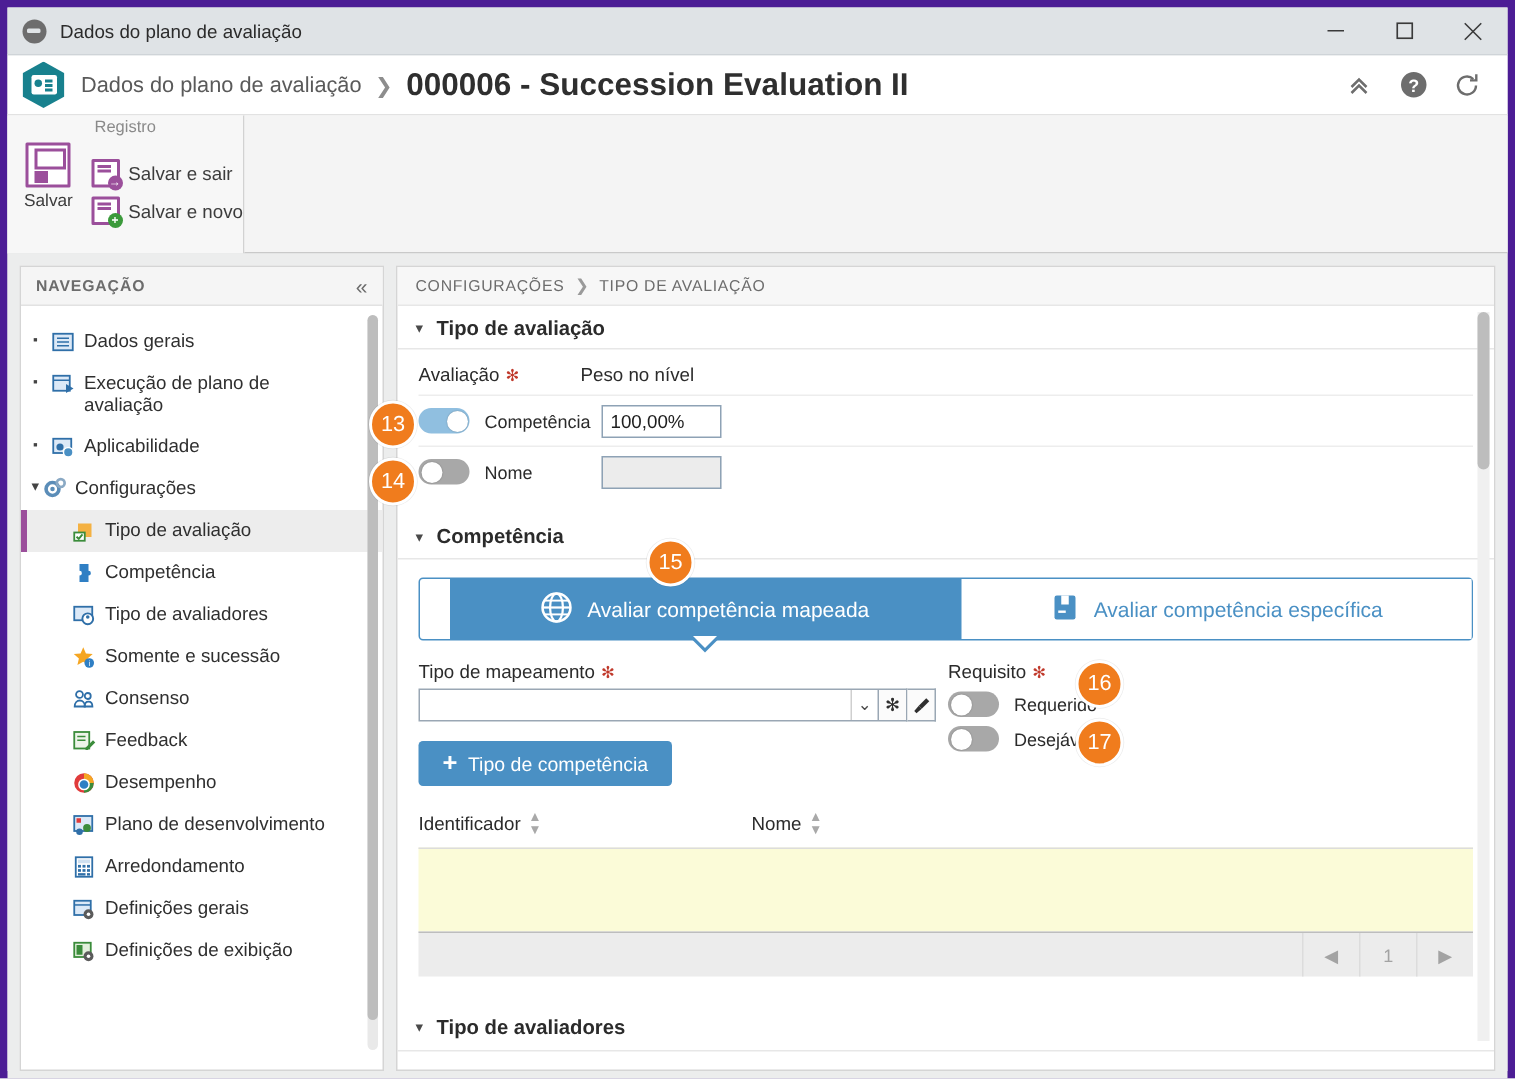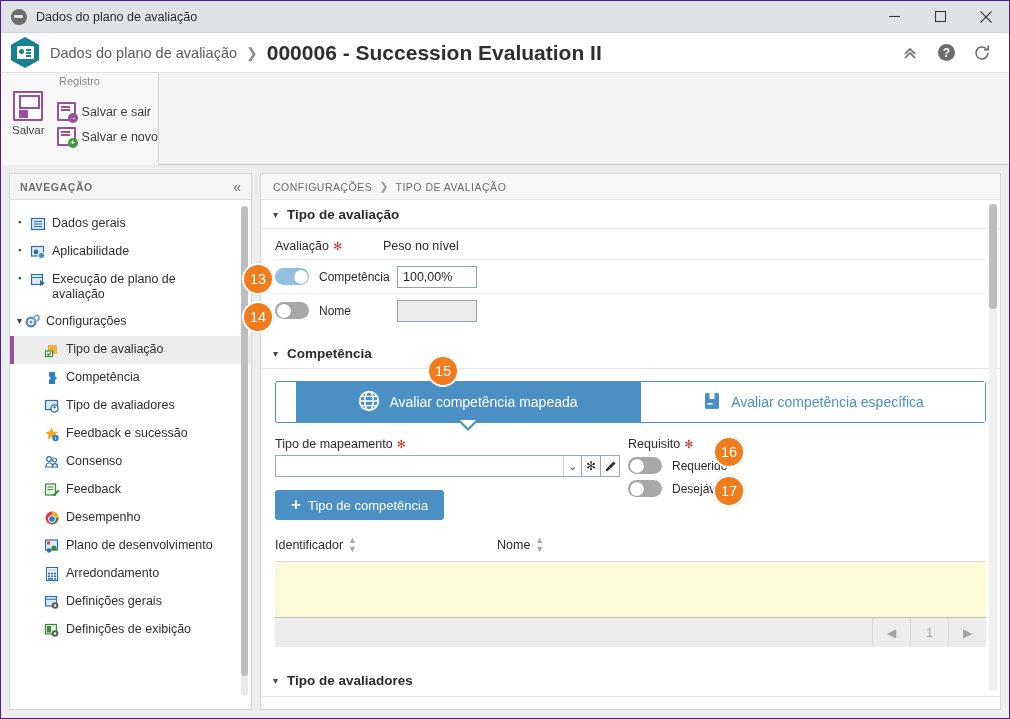--- a/index.html
+++ b/index.html
@@ -6,21 +6,21 @@
   html, body {
     width: 1010px; height: 719px;
     font-family: "Liberation Sans", sans-serif;
     background: #e9e9e9;
     overflow: hidden;
   }
   .app {
     position: relative;
     width: 1010px; height: 719px;
     background: #eceded;
-    border: 1px solid #4c1d95;
+    border: 5px solid #4c1d95;
   }
 
   
   .titlebar {
     height: 32px;
     background: #dfe3e6;
     display: flex; align-items: center;
     border-bottom: 1px solid #cfd4d8;
   }
   .tb-icon {
@@ -422,39 +422,39 @@
                 <line x1="4" y1="8" x2="12" y2="8" stroke="#2f6fa8" stroke-width="1.1"></line>
                 <line x1="4" y1="10.5" x2="12" y2="10.5" stroke="#2f6fa8" stroke-width="1.1"></line>
               </svg>
           </span>
           <span>Dados gerais</span>
         </div>
 
         <div class="nav-item top">
           <span class="ni-icon">
             <svg width="16" height="16" viewBox="0 0 16 16">
+                <rect x="1.5" y="2.5" width="11" height="10" fill="#dce9f7" stroke="#2f6fa8" stroke-width="1.2"></rect>
+                <line x1="1.5" y1="5.5" x2="12.5" y2="5.5" stroke="#2f6fa8" stroke-width="1"></line>
+                <polygon points="10,8 15,11 10,14" fill="#2f6fa8"></polygon>
+              </svg>
+          </span>
+          <span style="max-width:170px">Execução de plano de avaliação</span>
+        </div>
+
+        <div class="nav-item top">
+          <span class="ni-icon">
+            <svg width="16" height="16" viewBox="0 0 16 16">
                 <rect x="1.5" y="2.5" width="12" height="9.5" fill="#dce9f7" stroke="#2f6fa8" stroke-width="1.2"></rect>
                 <circle cx="6" cy="8" r="2.4" fill="#2f6fa8"></circle>
                 <circle cx="11.5" cy="11.5" r="3.2" fill="#4a90c4" stroke="#fff" stroke-width="1"></circle>
               </svg>
           </span>
           <span>Aplicabilidade</span>
         </div>
 
-        <div class="nav-item top">
-          <span class="ni-icon">
-            <svg width="16" height="16" viewBox="0 0 16 16">
-                <rect x="1.5" y="2.5" width="11" height="10" fill="#dce9f7" stroke="#2f6fa8" stroke-width="1.2"></rect>
-                <line x1="1.5" y1="5.5" x2="12.5" y2="5.5" stroke="#2f6fa8" stroke-width="1"></line>
-                <polygon points="10,8 15,11 10,14" fill="#2f6fa8"></polygon>
-              </svg>
-          </span>
-          <span style="max-width:170px">Execução de plano de avaliação</span>
-        </div>
-
         <div class="nav-item group">
           <span class="ni-icon">
             <svg width="16" height="16" viewBox="0 0 16 16">
                 <circle cx="7" cy="8" r="4.3" fill="none" stroke="#5b8db8" stroke-width="2.4"></circle>
                 <circle cx="7" cy="8" r="1.5" fill="#5b8db8"></circle>
                 <circle cx="12.5" cy="4" r="2.6" fill="none" stroke="#8aa9c4" stroke-width="1.8"></circle>
               </svg>
           </span>
           <span>Configurações</span>
         </div>
@@ -491,21 +491,21 @@
         </div>
 
         <div class="nav-item child">
           <span class="ni-icon">
             <svg width="16" height="16" viewBox="0 0 16 16">
                 <polygon points="7.5,1.5 9.3,5.6 13.8,6 10.4,9 11.4,13.4 7.5,11.1 3.6,13.4 4.6,9 1.2,6 5.7,5.6" fill="#f5a623"></polygon>
                 <circle cx="11.5" cy="12" r="3.2" fill="#2f7fc4"></circle>
                 <text x="11.5" y="14" font-size="5" fill="#fff" text-anchor="middle" font-family="Liberation Sans">i</text>
               </svg>
           </span>
-          <span>Feedback e sucessão</span>
+          <span>Somente e sucessão</span>
         </div>
 
         <div class="nav-item child">
           <span class="ni-icon">
             <svg width="16" height="16" viewBox="0 0 16 16">
                 <circle cx="5" cy="5" r="2.3" fill="none" stroke="#2f6fa8" stroke-width="1.2"></circle>
                 <circle cx="10.5" cy="6" r="2" fill="none" stroke="#2f6fa8" stroke-width="1.2"></circle>
                 <path d="M1.8 13c0-2.6 1.6-4 3.4-4s3.4 1.4 3.4 4z" fill="none" stroke="#2f6fa8" stroke-width="1.2"></path>
                 <path d="M8.4 13c0-2.2 1.2-3.3 2.6-3.3s2.6 1.1 2.6 3.3z" fill="none" stroke="#2f6fa8" stroke-width="1.2"></path>
               </svg>

